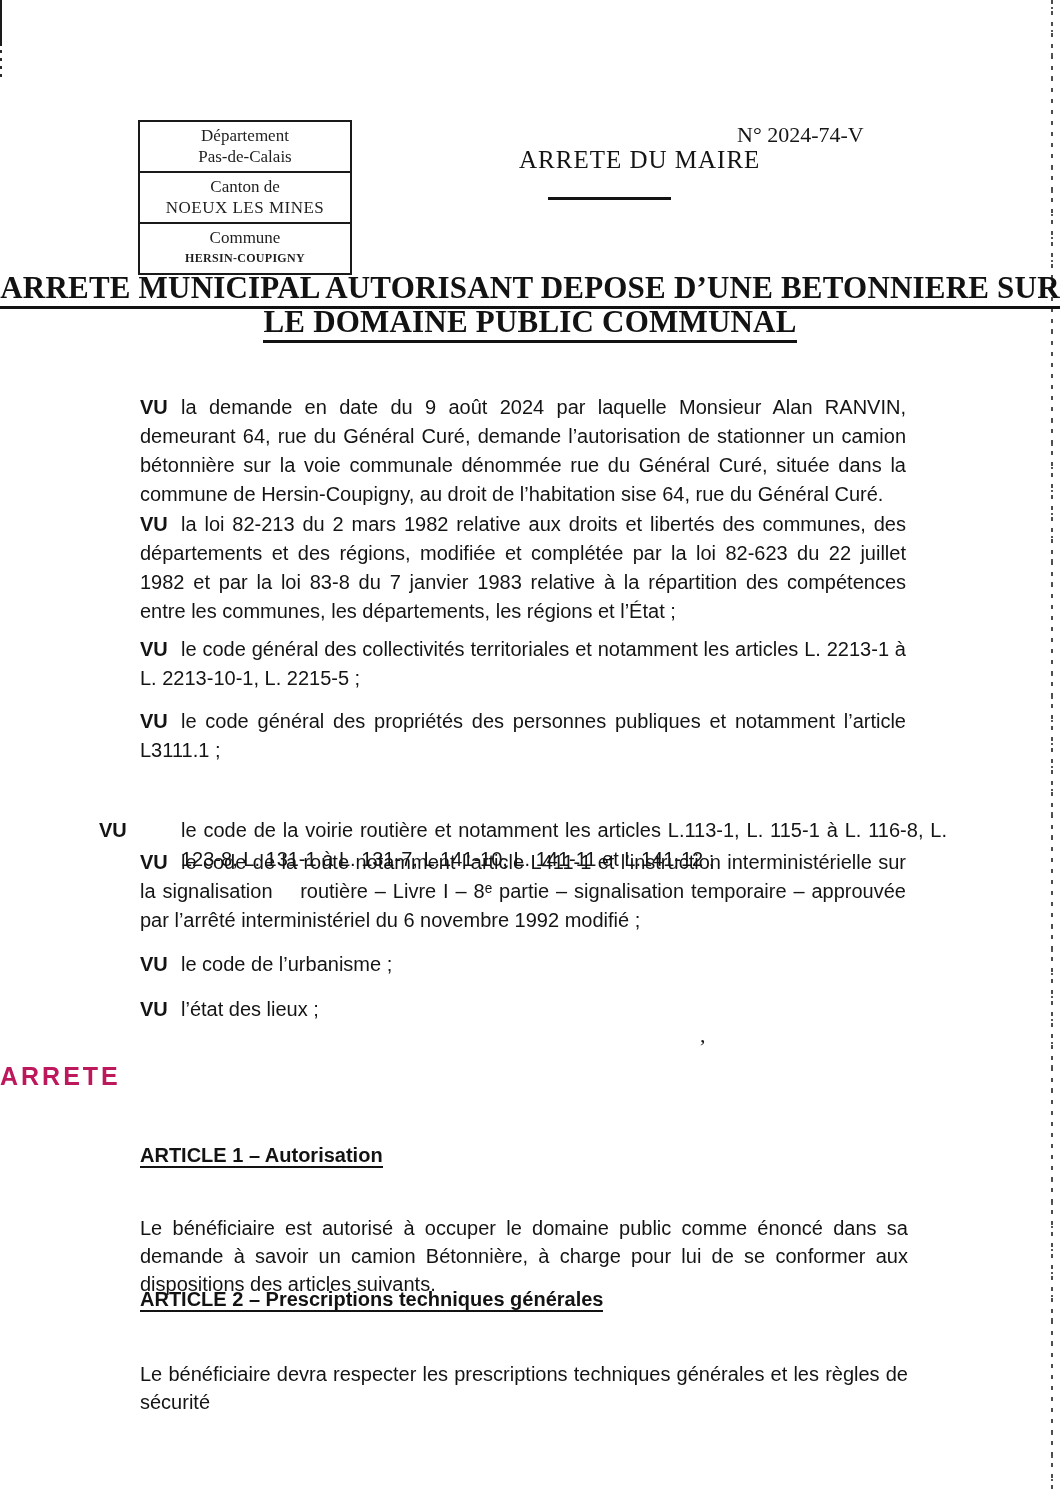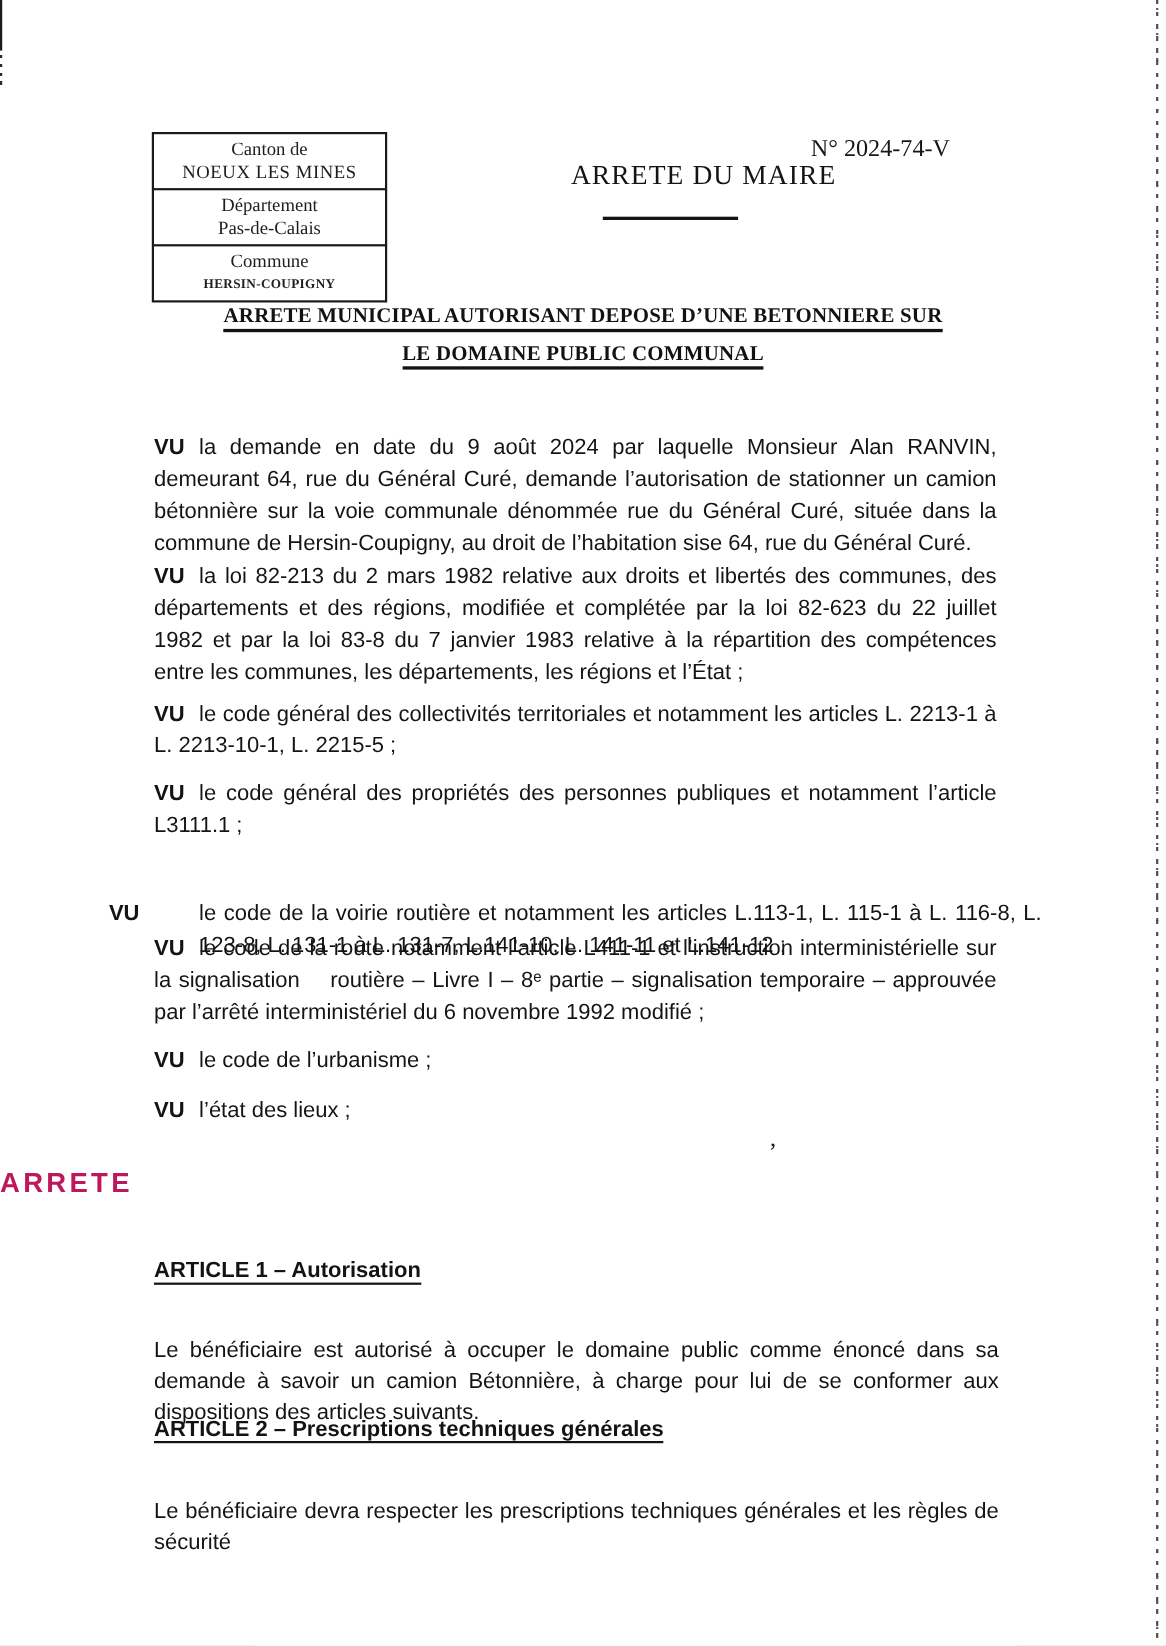--- a/index.html
+++ b/index.html
@@ -64,21 +64,21 @@
   .header-rule {
     position: absolute; left: 548px; top: 197px;
     width: 123px; height: 3px; background: #131313;
   }
 
   
   .main-title {
     position: absolute; left: 0; top: 271px; width: 1060px;
     text-align: center;
     font-family: "Liberation Serif", serif;
-    font-weight: bold; font-size: 19px; line-height: 34px;
+    font-weight: bold; font-size: 31px; line-height: 34px;
     letter-spacing: .2px; color: #121212;
   }
   .main-title .u { border-bottom: 3px solid #121212; padding-bottom: 1px; }
 
   
   .vu-para {
     position: absolute; left: 140px; width: 766px;
     text-align: justify;
     font-size: 20px; line-height: 29px; color: #141414;
   }
@@ -108,26 +108,26 @@
 
 <div class="page">
 
   <div class="artifact-left-line"></div>
   <div class="artifact-left-dashes"></div>
   <div class="artifact-right-edge"></div>
   <span class="stray-mark">,</span>
 
   <div class="admin-box">
     <div class="admin-row">
+      <div>Département</div>
+      <div>Pas-de-Calais</div>
+    </div>
+    <div class="admin-row">
       <div>Canton de</div>
       <div class="caps">NOEUX LES MINES</div>
-    </div>
-    <div class="admin-row">
-      <div>Département</div>
-      <div>Pas-de-Calais</div>
     </div>
     <div class="admin-row">
       <div>Commune</div>
       <div class="bold">HERSIN-COUPIGNY</div>
     </div>
   </div>
 
   <div class="doc-number">N° 2024-74-V</div>
   <div class="header-title">ARRETE DU MAIRE</div>
   <div class="header-rule"></div>

